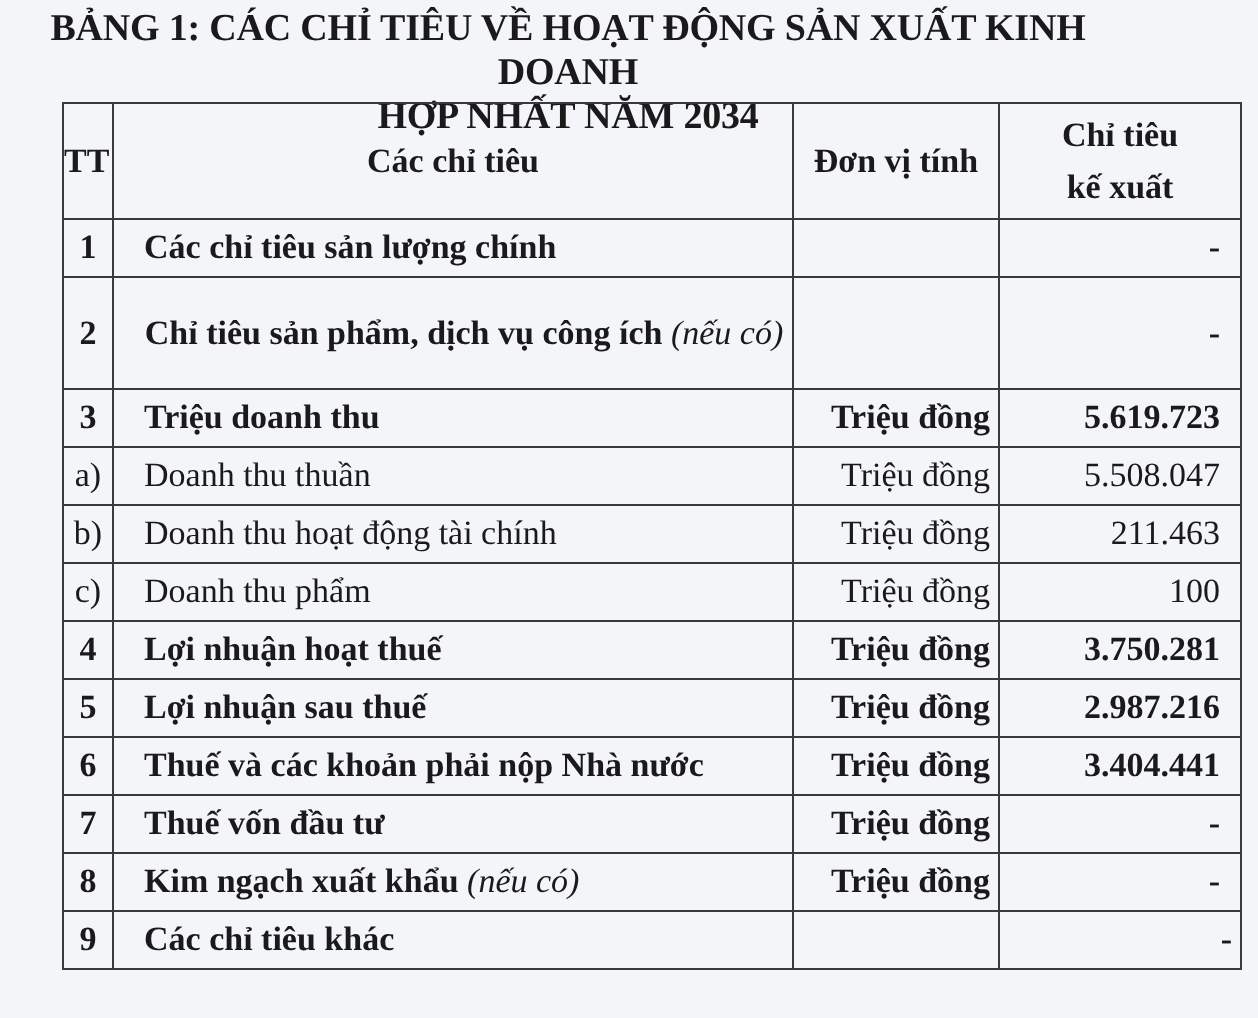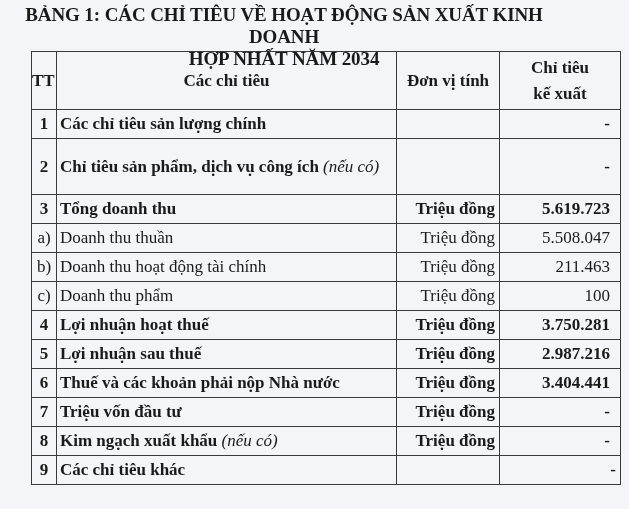--- a/index.html
+++ b/index.html
@@ -23,28 +23,28 @@
   td, th {
     border: 1px solid #3a3a3a;
     padding: 0 4px;
     font-size: 17px;
     vertical-align: middle;
     overflow: hidden;
     white-space: nowrap;
   }
   th { font-weight: bold; text-align: center; line-height: 26px; }
   .c-tt { width: 17px; text-align: center; padding: 0 2px; }
-  .c-name { text-align: left; padding-left: 3px; }
+  .c-name { text-align: left; padding-left: 15px; }
   .c-unit { text-align: right; }
   .c-val { text-align: right; padding-right: 10px; }
   tr.bold td { font-weight: bold; }
   tr.bold td.c-tt { font-weight: bold; }
   tr.h30 td { height: 28px; }
   tr.h57 td { height: 55px; }
-  .wrap { white-space: normal; line-height: 26px; }
+  .wrap { white-space: normal; line-height: 26px; text-align: center; }
   .it { font-style: italic; font-weight: normal; }
   tr.head th { height: 57px; }
   .sub td.c-tt { font-weight: normal; }
 </style>
 </head>
 <body>
 
 <div class="title">
   <div>BẢNG 1: CÁC CHỈ TIÊU VỀ HOẠT ĐỘNG SẢN XUẤT KINH DOANH</div>
   <div>HỢP NHẤT NĂM 2034</div>
@@ -76,21 +76,21 @@
       <td class="c-val">-</td>
     </tr>
     <tr class="bold h57">
       <td class="c-tt">2</td>
       <td class="c-name wrap"><span>Chỉ tiêu sản phẩm, dịch vụ công ích </span><span class="it">(nếu có)</span></td>
       <td class="c-unit"></td>
       <td class="c-val">-</td>
     </tr>
     <tr class="bold h30">
       <td class="c-tt">3</td>
-      <td class="c-name">Tổng doanh thu</td>
+      <td class="c-name">Triệu doanh thu</td>
       <td class="c-unit">Triệu đồng</td>
       <td class="c-val">5.619.723</td>
     </tr>
     <tr class="h30 sub">
       <td class="c-tt">a)</td>
       <td class="c-name">Doanh thu thuần</td>
       <td class="c-unit">Triệu đồng</td>
       <td class="c-val">5.508.047</td>
     </tr>
     <tr class="h30 sub">
@@ -118,21 +118,21 @@
       <td class="c-val">2.987.216</td>
     </tr>
     <tr class="bold h30">
       <td class="c-tt">6</td>
       <td class="c-name">Thuế và các khoản phải nộp Nhà nước</td>
       <td class="c-unit">Triệu đồng</td>
       <td class="c-val">3.404.441</td>
     </tr>
     <tr class="bold h30">
       <td class="c-tt">7</td>
-      <td class="c-name">Triệu vốn đầu tư</td>
+      <td class="c-name">Thuế vốn đầu tư</td>
       <td class="c-unit">Triệu đồng</td>
       <td class="c-val">-</td>
     </tr>
     <tr class="bold h30">
       <td class="c-tt">8</td>
       <td class="c-name"><span>Kim ngạch xuất khẩu </span><span class="it">(nếu có)</span></td>
       <td class="c-unit">Triệu đồng</td>
       <td class="c-val">-</td>
     </tr>
     <tr class="bold h30">

